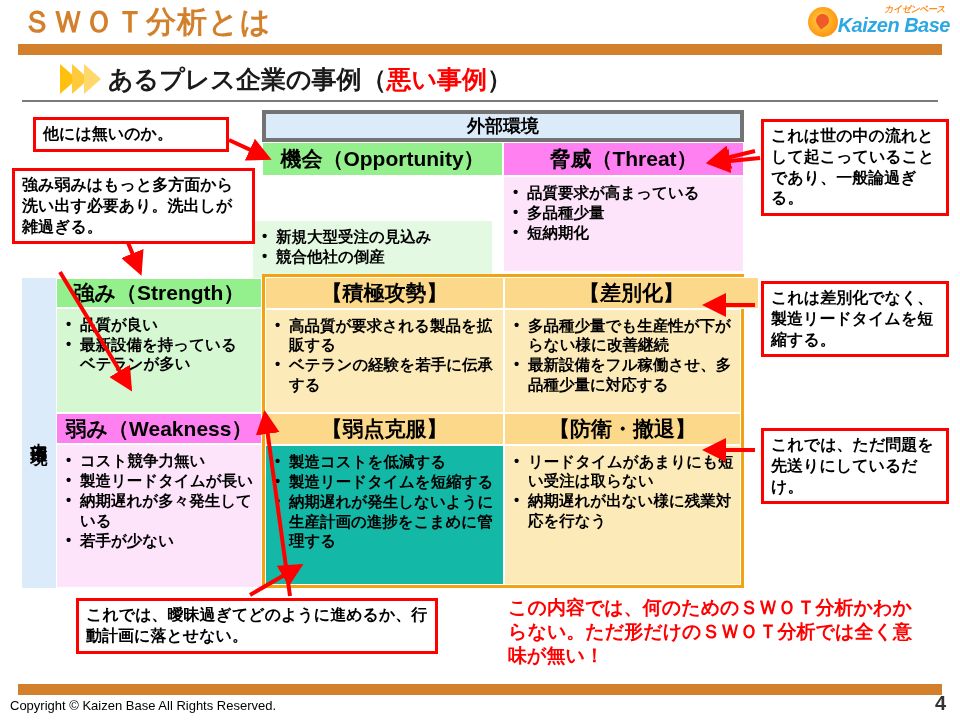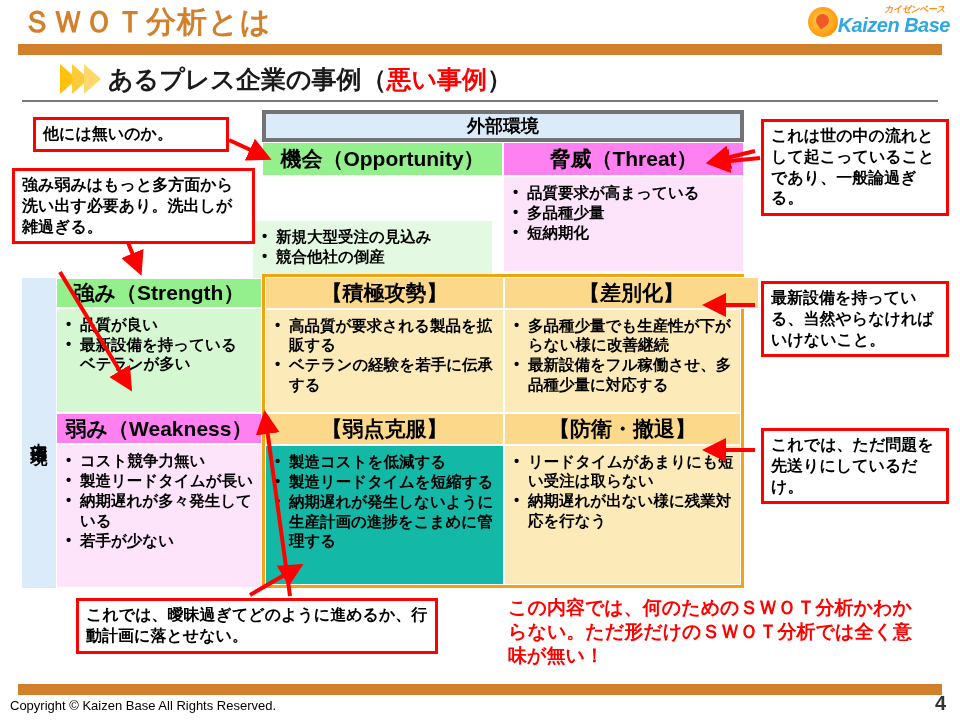--- a/index.html
+++ b/index.html
@@ -314,21 +314,21 @@
       <path d="M755,450 L706,450"></path>
       <path d="M760,158 L710,163"></path>
       <path d="M250,595 L300,566"></path>
       <path d="M290,596 L265,414"></path>
     </g>
   </svg>
 
   <div class="callout cal-other">他には無いのか。</div>
   <div class="callout cal-sw">強み弱みはもっと多方面から洗い出す必要あり。洗出しが雑過ぎる。</div>
   <div class="callout cal-world">これは世の中の流れとして起こっていることであり、一般論過ぎる。</div>
-  <div class="callout cal-diff">最新設備を持っている、当然やらなければいけないこと。</div>
+  <div class="callout cal-diff">これは差別化でなく、製造リードタイムを短縮する。</div>
   <div class="callout cal-postpone">これでは、ただ問題を先送りにしているだけ。</div>
   <div class="callout cal-vague">これでは、曖昧過ぎてどのように進めるか、行動計画に落とせない。</div>
 
   <div class="bottom-warning">この内容では、何のためのＳＷＯＴ分析かわからない。ただ形だけのＳＷＯＴ分析では全く意味が無い！</div>
 
   <div class="footer-rule"></div>
   <div class="copyright">Copyright ©  Kaizen Base  All Rights Reserved.</div>
   <div class="page-num">4</div>
 
 </div>

